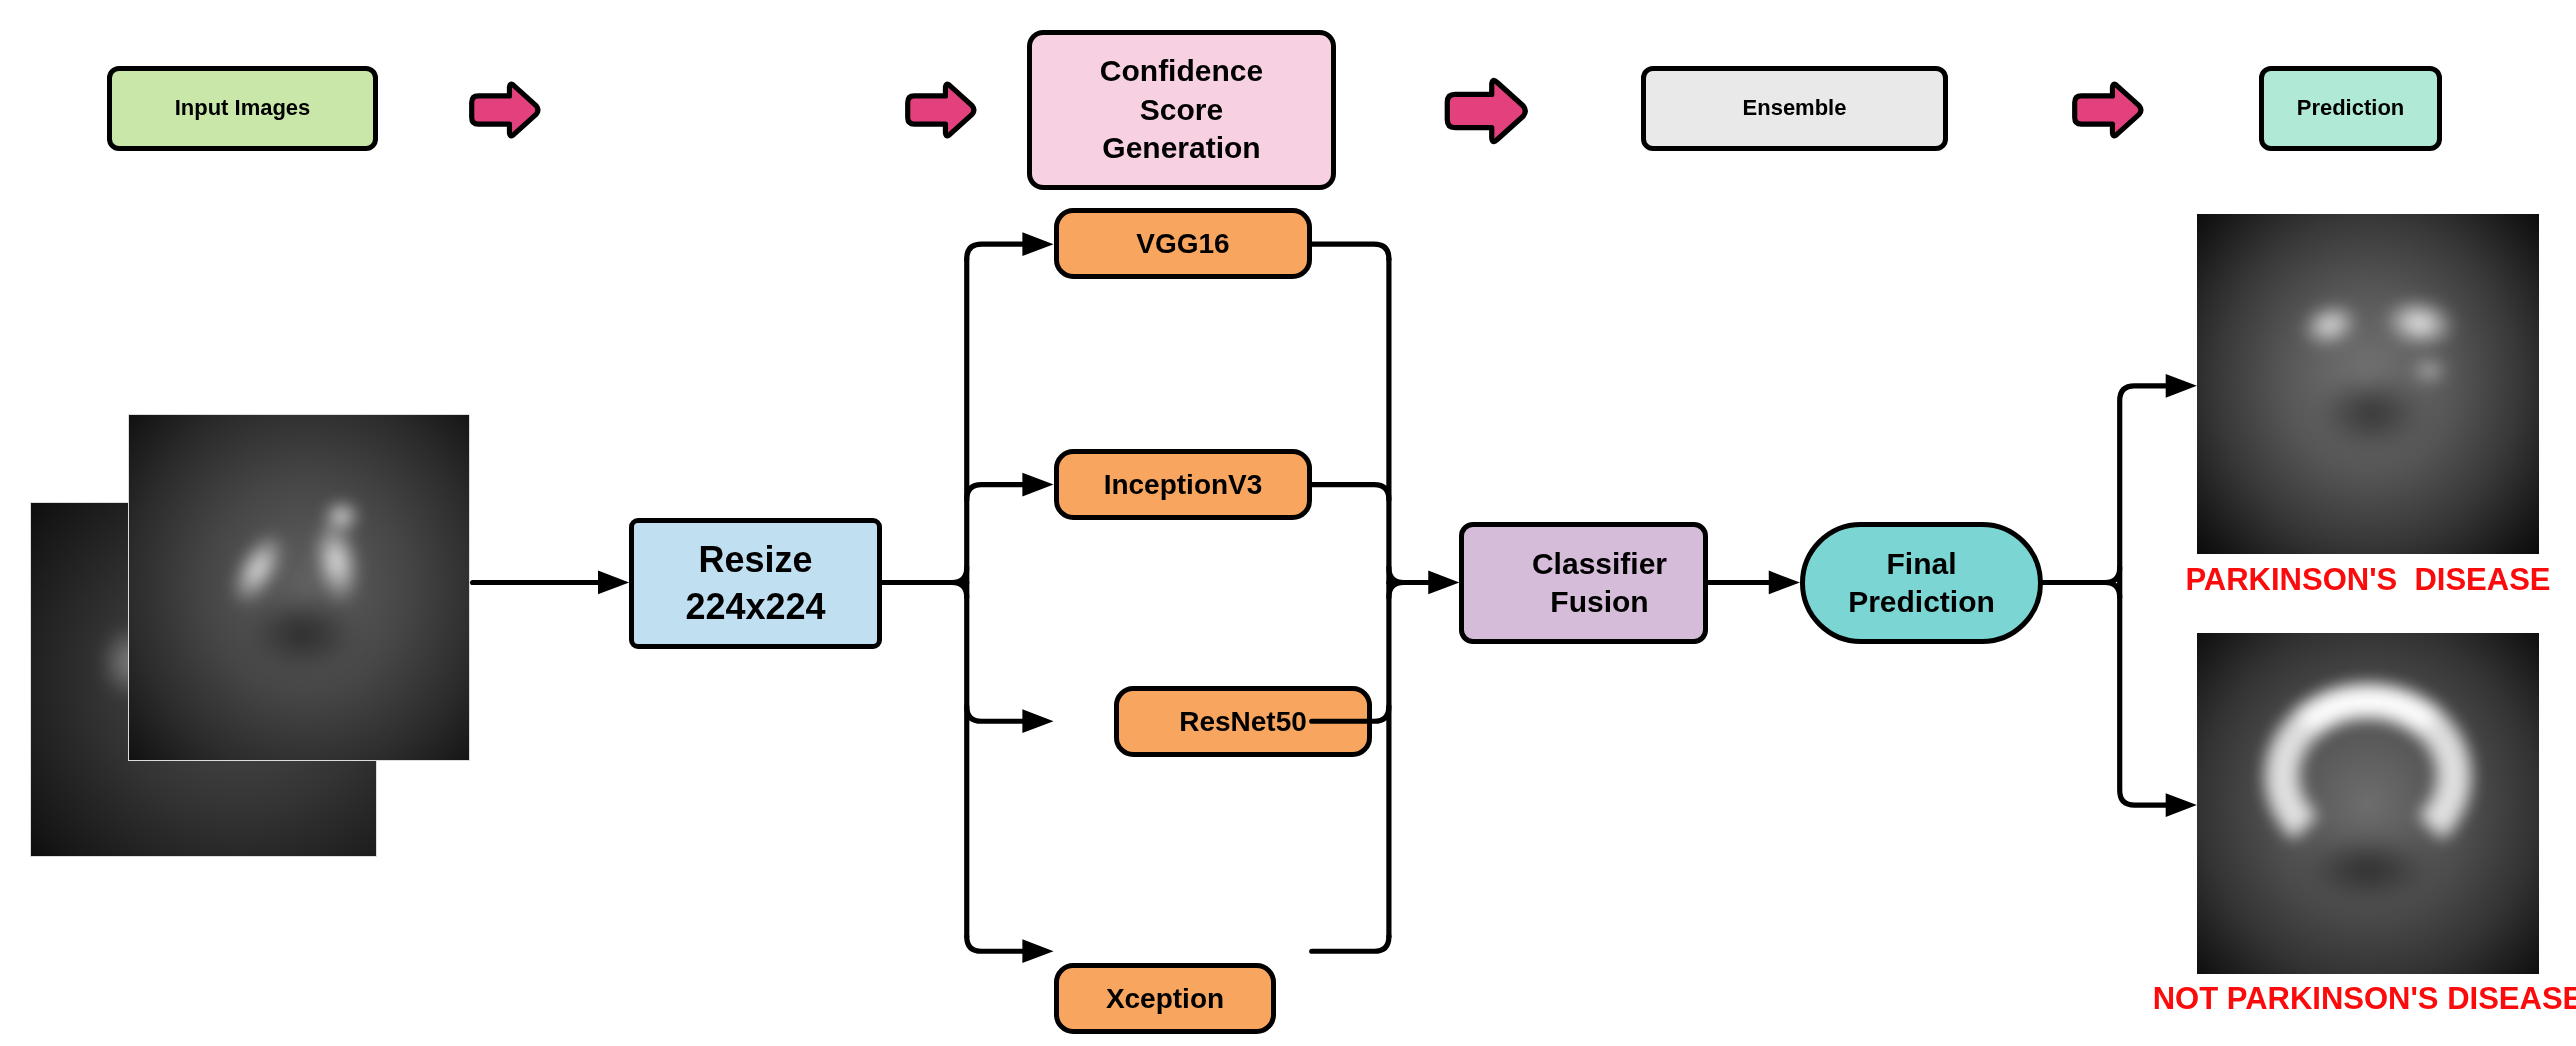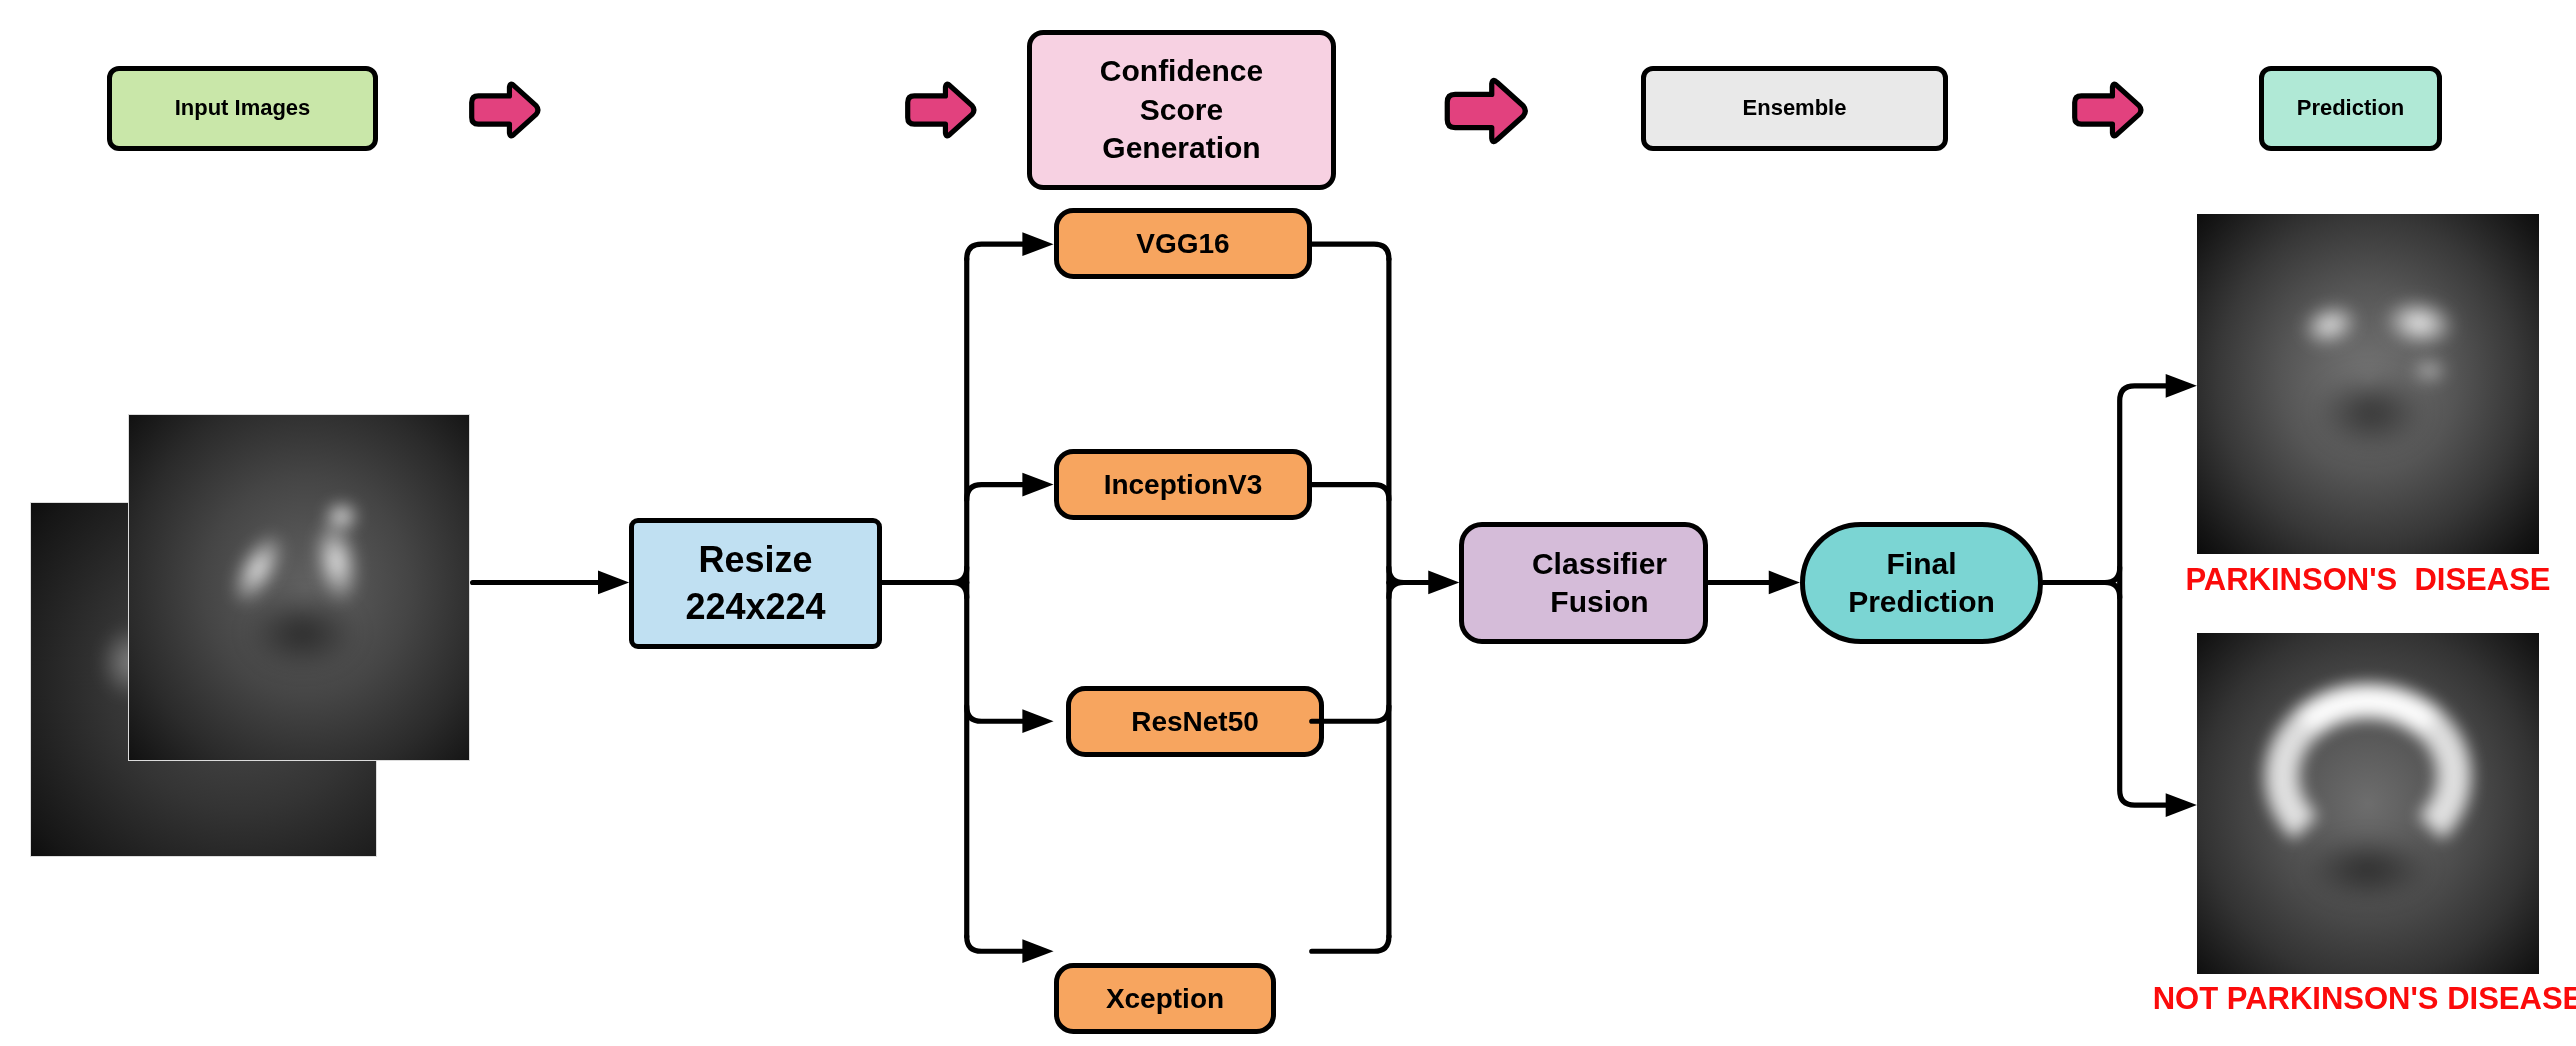--- a/index.html
+++ b/index.html
@@ -5,21 +5,21 @@
   html,body{margin:0;padding:0;background:#fff;}
   .canvas{position:relative;width:2576px;height:1047px;background:#fff;overflow:hidden;
           font-family:"Liberation Sans",sans-serif;}
   .node{position:absolute;display:flex;align-items:center;justify-content:center;
         box-sizing:border-box;border:5.2px solid #000;text-align:center;font-weight:700;
         color:#000;white-space:pre-line;line-height:1.28;}
   .step{border-radius:12px;font-size:22px;}
   .csg{border-radius:16.3px;font-size:30px;}
   .model{border-radius:19.3px;font-size:28px;}
   .resize{border-radius:9px;font-size:36px;}
-  .fusion{border-radius:23px;font-size:30px;padding-left:32px;}
+  .fusion{border-radius:14px;font-size:30px;padding-left:32px;}
   .pill{border-radius:61px;font-size:30px;}
   .block-arrow{position:absolute;overflow:visible;}
   .wires{position:absolute;left:0;top:0;}
   .scan{position:absolute;overflow:hidden;background:#000;}
   .scan .base{position:absolute;left:-4%;top:-4%;width:108%;height:108%;}
   .blob{position:absolute;border-radius:50%;
         background:radial-gradient(closest-side,rgba(255,255,255,.97) 0%,rgba(255,255,255,0) 72%);
         filter:blur(7.4px);}
   .shade{position:absolute;border-radius:50%;
         background:radial-gradient(closest-side,rgba(0,0,0,.55) 0%,rgba(0,0,0,0) 72%);
@@ -73,21 +73,21 @@
     <div class="blob" style="left:30%;top:28%;width:16%;height:33%;transform:rotate(30deg);opacity:.95;"></div>
     <div class="blob" style="left:52%;top:25%;width:18%;height:35%;transform:rotate(-10deg);opacity:.95;"></div>
     <div class="blob" style="left:55%;top:23%;width:15%;height:13%;opacity:1;"></div>
   </div>
 
   <div class="node resize" style="left: 629px; top: 518px; width: 253px; height: 131px; background-color: rgb(192, 224, 242);">Resize
 224x224</div>
 
   <div class="node model" style="left: 1054px; top: 208px; width: 258px; height: 71px; background-color: rgb(247, 165, 95);">VGG16</div>
   <div class="node model" style="left: 1054px; top: 449px; width: 258px; height: 71px; background-color: rgb(247, 165, 95);">InceptionV3</div>
-  <div class="node model" style="left: 1066px; top: 686px; width: 258px; height: 71px; background-color: rgb(247, 165, 95);">ResNet50</div>
+  <div class="node model" style="left: 1114px; top: 686px; width: 258px; height: 71px; background-color: rgb(247, 165, 95);">ResNet50</div>
   <div class="node model" style="left: 1054px; top: 916px; width: 222px; height: 71px; background-color: rgb(247, 165, 95); margin-top: 47px;">Xception</div>
 
   <div class="node fusion" style="left: 1459px; top: 522px; width: 249px; height: 122px; background-color: rgb(213, 188, 217);">Classifier
 Fusion</div>
 
   <div class="node pill" style="left: 1800px; top: 522px; width: 243px; height: 122px; background-color: rgb(123, 213, 211);">Final
 Prediction</div>
 
   <div class="scan" style="left:2197px;top:214px;width:342px;height:340px;">
     <div class="base" style="background:radial-gradient(ellipse 74% 80% at 50% 49%, #757575 0%, #555 32%, #383838 55%, #151515 78%, #000 94%);"></div>

